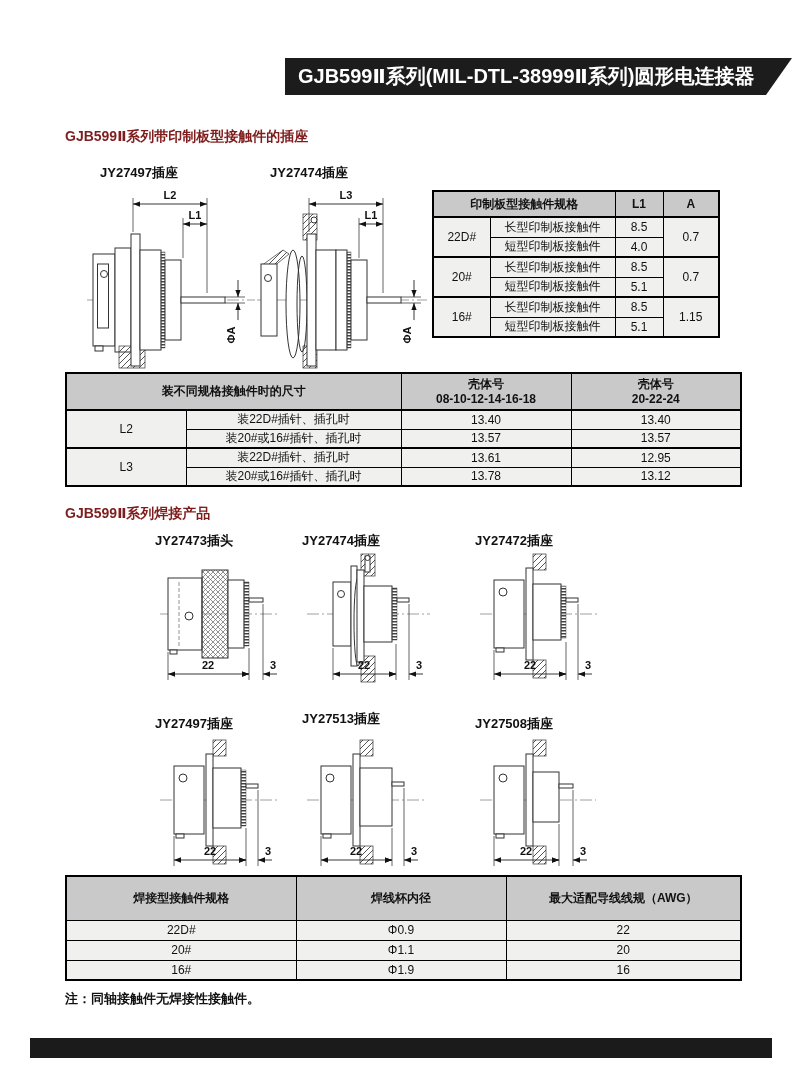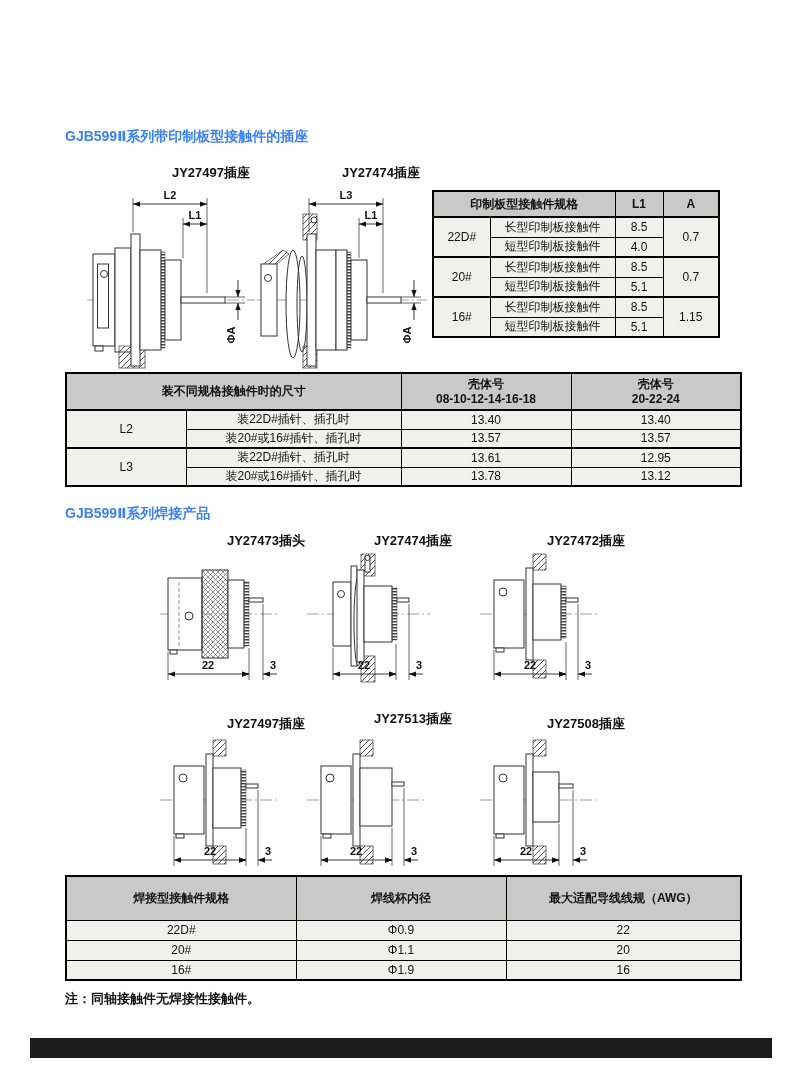--- a/index.html
+++ b/index.html
@@ -6,22 +6,22 @@
   .page{position:relative;width:800px;height:1086px;background:#ffffff;overflow:hidden;
         font-family:"Liberation Sans","DejaVu Sans",sans-serif;color:#111;}
   .abs{position:absolute;}
 
   
   .banner{left:285px;top:58px;width:507px;height:37px;background:#1c1c1c;
           clip-path:polygon(0 0,100% 0,calc(100% - 26px) 100%,0 100%);
           display:flex;align-items:center;}
   .banner span{color:#fff;font-weight:bold;font-size:20px;padding-left:13px;white-space:nowrap;}
 
-  .sec-title{font-size:14px;font-weight:bold;color:#3b82f6;white-space:nowrap;}
-  .dia-label{font-size:13px;font-weight:bold;text-align:right;width:150px;white-space:nowrap;}
+  .sec-title{font-size:14px;font-weight:bold;color:#7f1d1d;white-space:nowrap;}
+  .dia-label{font-size:13px;font-weight:bold;text-align:left;width:150px;white-space:nowrap;}
 
   
   table{border-collapse:collapse;table-layout:fixed;font-size:12px;color:#111;}
   td,th{border:1px solid #000;text-align:center;vertical-align:middle;background:#f0f0ee;
         padding:0 2px;overflow:hidden;white-space:nowrap;}
   th{background:#c9c9c9;font-weight:bold;}
   .t-outer{border:2px solid #000;}
   .grp td{border-top:2px solid #000;}
   .spec-table{left:432px;top:190px;}
   .spec-table tr{height:20px;}
@@ -61,20 +61,23 @@
       </pattern>
       <pattern id="serr" width="6" height="3" patternUnits="userSpaceOnUse">
         <rect width="6" height="1.5" fill="#444"></rect>
       </pattern>
       <marker id="arr" viewBox="0 0 8 6" refX="8" refY="3" markerWidth="8" markerHeight="6" orient="auto-start-reverse">
         <path d="M0 0 L8 3 L0 6 z" fill="#111"></path>
       </marker>
     </defs>
   </svg>
 
+  <div class="abs banner">
+    <span>GJB599Ⅱ系列(MIL-DTL-38999Ⅱ系列)圆形电连接器</span>
+  </div>
 
   <div class="abs sec-title" style="left:65px;top:128px">GJB599Ⅱ系列带印制板型接触件的插座</div>
 
   <div class="abs dia-label" style="left:100px;top:164px">JY27497插座</div>
   <div class="abs dia-label" style="left:270px;top:164px">JY27474插座</div>
 
   <svg class="abs" style="left:85px;top:188px" width="180" height="182" viewBox="0 0 180 182">
     <line class="cl" x1="2" y1="112" x2="170" y2="112"></line>
     <rect class="ln" x="8" y="66" width="22" height="92"></rect>
     <rect class="ln" x="12.5" y="76" width="11" height="64"></rect>

